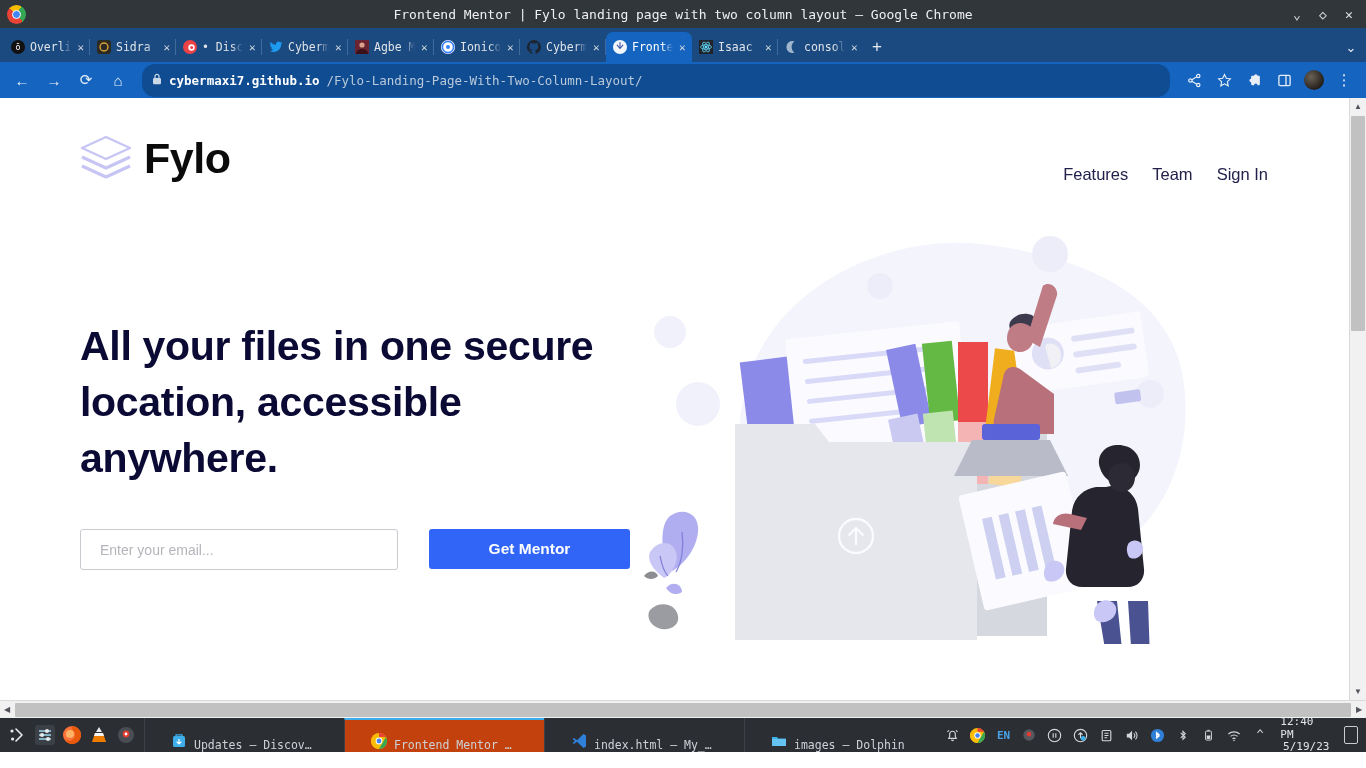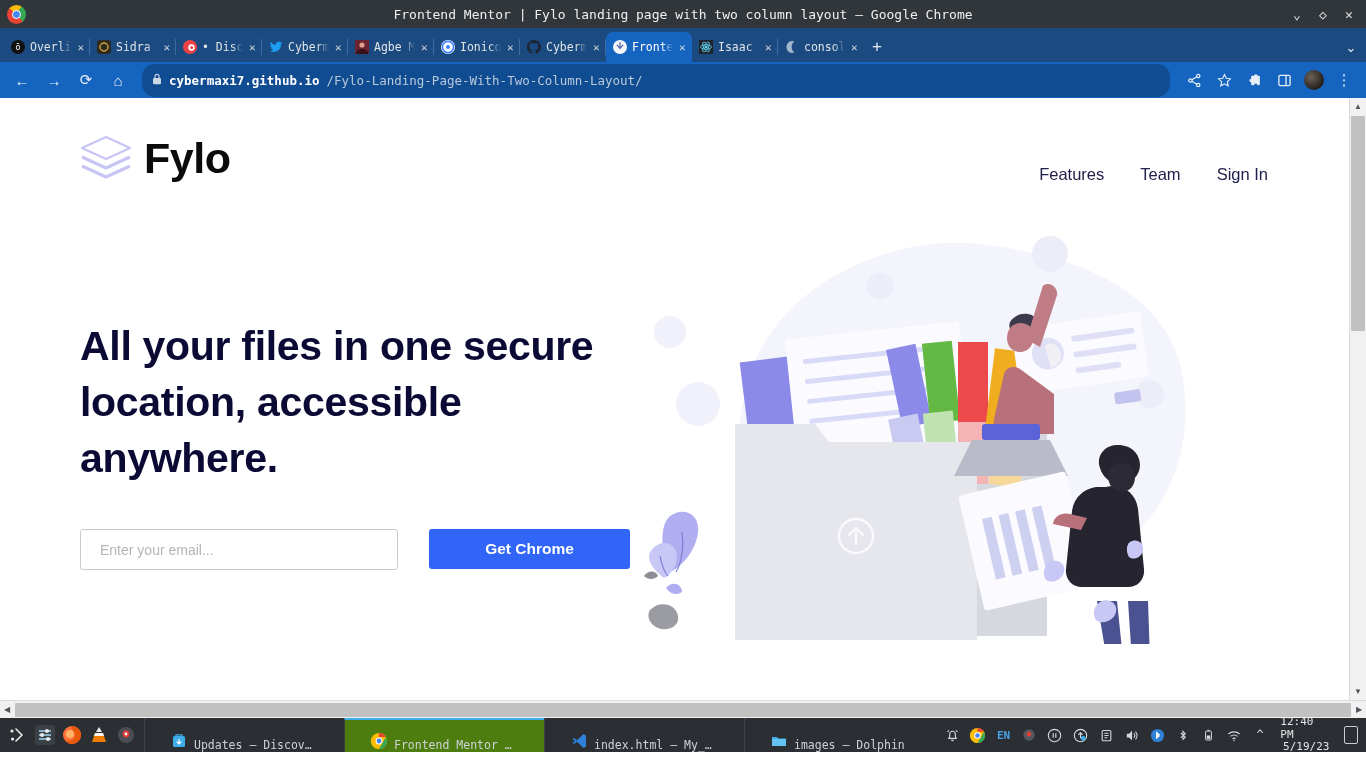--- a/index.html
+++ b/index.html
@@ -56,21 +56,21 @@
 
   
   .viewport { position:relative; height:620px; background:#fff; overflow:hidden; }
   .page { position:absolute; inset:0 17px 18px 0; overflow:hidden; }
 
   header.site-header{ display:flex; align-items:center; justify-content:space-between;
      padding:34px 80px 0 80px; }
   .logo{ display:flex; align-items:center; gap:12px;}
   .logo-mark{ width:52px; height:46px; }
   .logo-text{ font-size:43px; font-weight:bold; color:#0b0b0b; letter-spacing:-0.5px; line-height:1;}
-  nav.site-nav{ display:flex; gap:36px; font-size:16.5px; color:#22214c; padding-right:1px;margin-top:33px;}
+  nav.site-nav{ display:flex; gap:24px; font-size:16.5px; color:#22214c; padding-right:1px;margin-top:33px;}
 
   .hero{ display:flex; align-items:flex-start; padding:0 80px; margin-top:62px; }
   .hero-left{ width:560px; padding-top:72px; flex:0 0 560px;}
   .hero-title{ font-size:41px; line-height:1.37; font-weight:bold; color:#0b0a34; letter-spacing:-0.3px;}
   .hero-form{ display:flex; gap:31px; margin-top:43px; }
   .email-input{
     width:318px; height:41px; border:1px solid #c9c9cf; border-radius:3px;
     padding:0 19px; font-size:14px; color:#4a4a55; font-family:"Liberation Sans",sans-serif; background:#fff;
   }
   .email-input::placeholder{color:#b4b4bb;}
@@ -90,21 +90,21 @@
   .hthumb{flex:1;height:14px;background:#c1c1c1;border-radius:1px;margin:0 1px;}
 
   
   .taskbar{ height:34px; background:#2b2f34; display:flex; align-items:center; color:#d7dade;
     font-family:"DejaVu Sans Mono", monospace; font-size:11.5px;}
   .launchers{display:flex;align-items:center;gap:3px;padding:0 6px;height:100%;}
   .launch{width:24px;height:24px;display:flex;align-items:center;justify-content:center;}
   .tasks{display:flex;align-items:center;height:100%;}
   .task{ display:flex;align-items:flex-end;gap:7px;padding:0 26px;height:100%;width:200px;
      border-left:1px solid #3c4148; color:#ced2d7; }
-  .task.active{background:#4d7c0f;border-top:2px solid #3daee9;}
+  .task.active{background:#c2410c;border-top:2px solid #3daee9;}
   .task .t-label{white-space:nowrap;overflow:hidden;text-overflow:ellipsis;}
   .tray{margin-left:auto;display:flex;align-items:center;gap:9px;padding-right:8px;height:100%;}
   .tray-ico{width:17px;height:17px;display:flex;align-items:center;justify-content:center;font-size:13px;color:#d5d8dc;}
   .clock{display:flex;flex-direction:column;align-items:center;line-height:1.15;font-size:11px;color:#e2e5e8;padding:0 3px;}
   .tray-end{width:14px;height:18px;border:1.5px solid #c9ccd1;border-radius:2px;}
 </style>
 </head>
 <body>
 
 <div class="titlebar">
@@ -317,21 +317,21 @@
         <a>Team</a>
         <a>Sign In</a>
       </nav>
     </header>
 
     <section class="hero">
       <div class="hero-left">
         <h1 class="hero-title">All your files in one secure location, accessible anywhere.</h1>
         <div class="hero-form">
           <input class="email-input" type="email" placeholder="Enter your email..." style="">
-          <button class="cta-btn">Get Chrome</button>
+          <button class="cta-btn">Get Mentor</button>
         </div>
       </div>
 
       <div class="hero-art">
         <svg width="580" height="420" viewBox="0 0 580 420">
 
           <path d="M120 150C150 60 260 10 350 20c120 14 200 60 205 150 8 120-80 190-190 200-130 12-230-40-250-130-12-50 0-60 5-90z" fill="#f4f4fc"></path>
           <circle cx="40" cy="108" r="16" fill="#f1f1fb"></circle>
           <circle cx="68" cy="180" r="22" fill="#f1f1fb"></circle>
           <circle cx="250" cy="62" r="13" fill="#ededf9"></circle>

